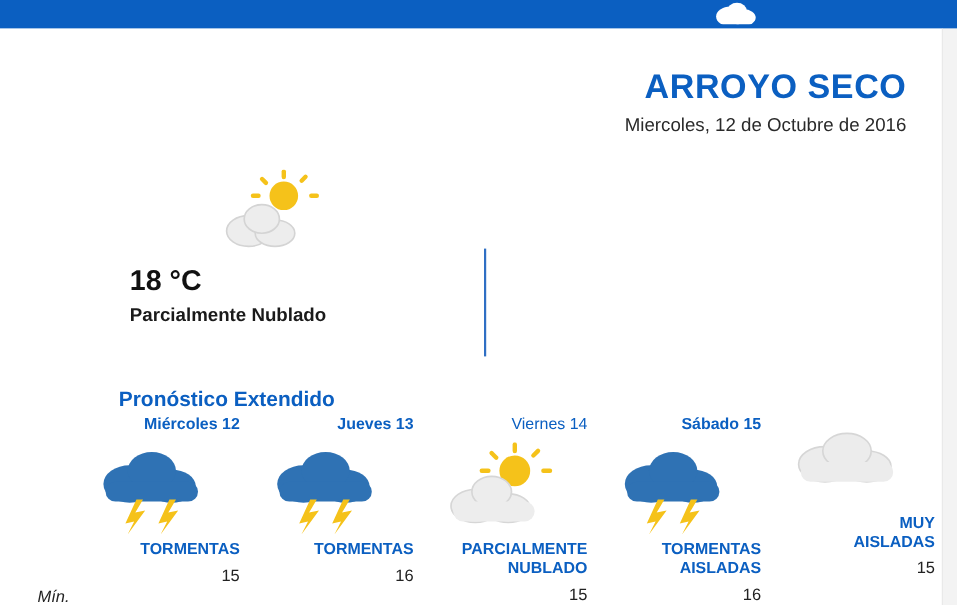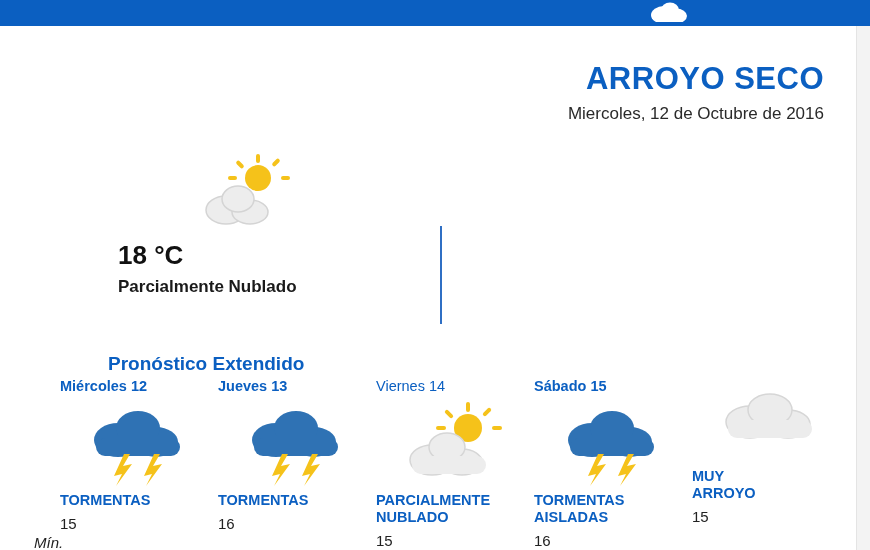--- a/index.html
+++ b/index.html
@@ -125,21 +125,21 @@
   }
   .forecast {
     position: absolute;
     left: 60px;
     top: 352px;
     width: 790px;
     display: flex;
   }
   .day {
     flex: 1 1 0;
-    text-align: left;
+    text-align: right;
   }
   .day-name {
     font-size: 14.5px;
     color: #0b5fc1;
     font-weight: bold;
     margin-bottom: 8px;
   }
   .day-name.plain { font-weight: normal; }
   .day-icon {
     width: 110px;
@@ -306,21 +306,21 @@
           <svg viewBox="0 0 110 84" width="110" height="84" aria-hidden="true">
             <g fill="#ececec" stroke="#d6d6d6" stroke-width="1.5">
               <ellipse cx="34" cy="44" rx="24" ry="16"></ellipse>
               <ellipse cx="72" cy="46" rx="22" ry="14"></ellipse>
               <ellipse cx="54" cy="32" rx="22" ry="16"></ellipse>
               <rect x="12" y="42" width="84" height="18" rx="9" stroke="none"></rect>
             </g>
           </svg>
         </div>
         <div class="day-desc">MUY
-ARROYO</div>
+AISLADAS</div>
         <div class="day-min">15</div>
       </div>
 
     </div>
 
     <div class="min-label">Mín.</div>
 
   </div>
 </div>
 

